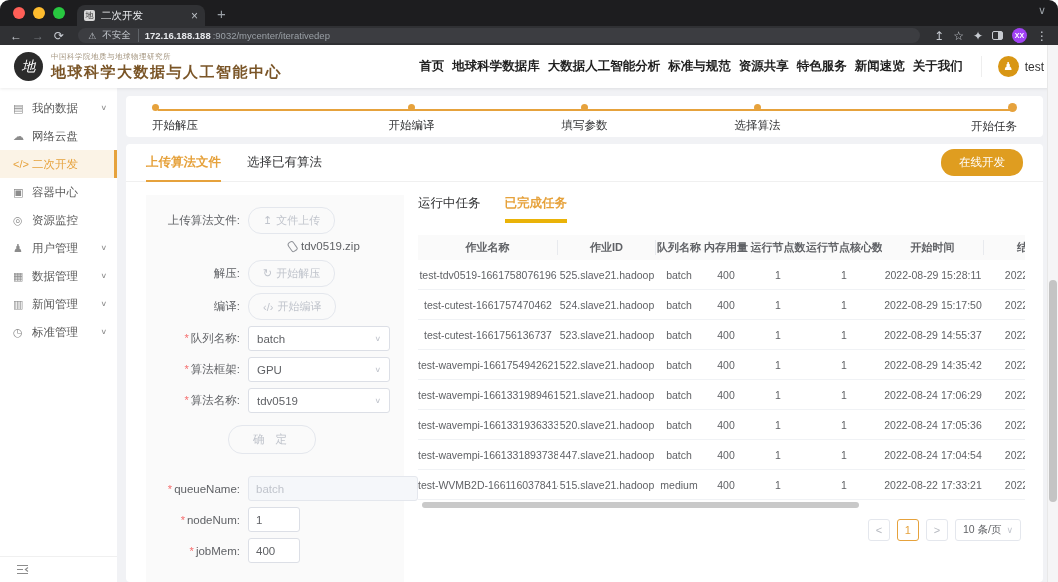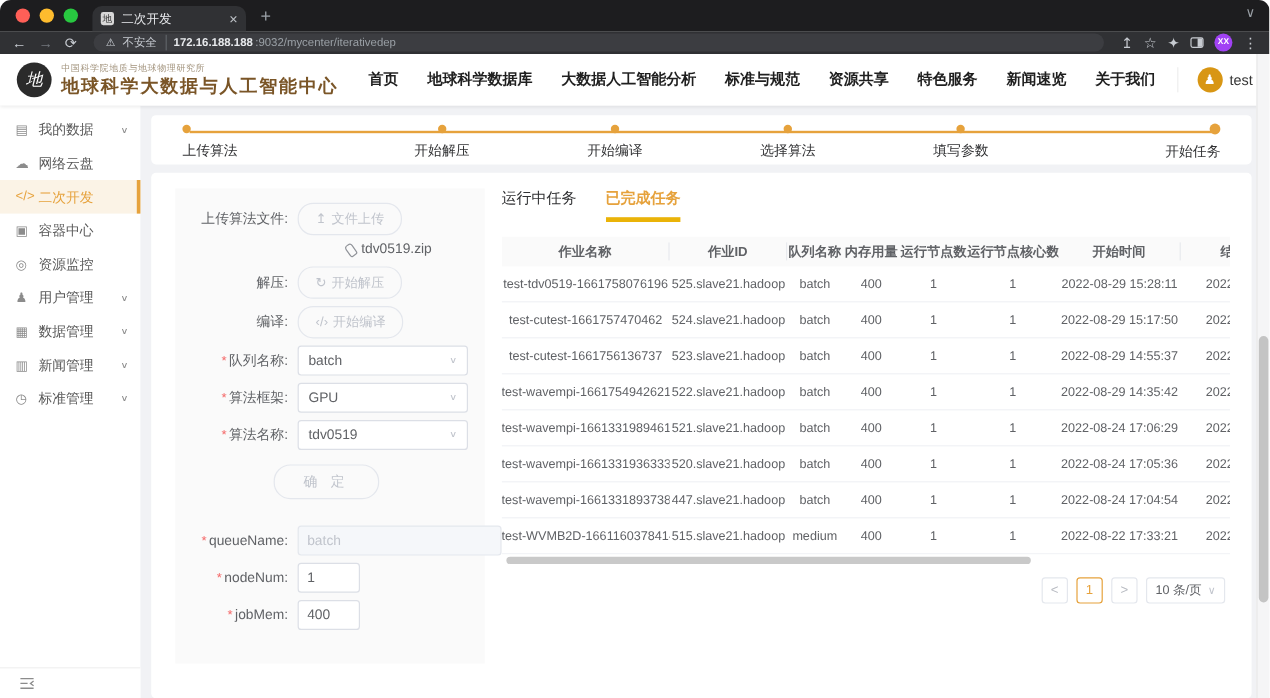--- a/index.html
+++ b/index.html
@@ -38,21 +38,21 @@
                    font-size:7px; font-weight:bold; display:flex; align-items:center; justify-content:center; }
 
   
   .siteheader { height:43px; background:#fff; display:flex; align-items:center; padding:0 14px;
                 box-shadow:0 1px 3px rgba(0,0,0,.08); position:relative; z-index:5; }
   .logo { width:29px; height:29px; border-radius:50%; background:#2b2b2b; color:#fff; font-size:14px;
           display:flex; align-items:center; justify-content:center; font-style:italic; flex:none; }
   .brand { margin-left:8px; }
   .brand-org { font-size:7.5px; color:#a3947e; letter-spacing:.5px; }
   .brand-name { font-size:15px; font-weight:bold; color:#7a5527; letter-spacing:1.5px; margin-top:1px; }
-  .topnav { display:flex; gap:24px; margin-left:auto; margin-right:18px; }
+  .topnav { display:flex; gap:8px; margin-left:auto; margin-right:18px; }
   .topnav-item { font-size:12.5px; color:#1f1f1f; font-weight:600; text-decoration:none; white-space:nowrap; }
   .user-box { display:flex; align-items:center; gap:6px; padding-left:16px; border-left:1px solid #eee; }
   .user-avatar { width:21px; height:21px; border-radius:50%; background:#d89614; color:#fff;
                  display:flex; align-items:center; justify-content:center; font-size:11px; }
   .user-name { font-size:12px; color:#333; }
 
   
   .layout { position:absolute; top:88px; left:0; right:0; bottom:0; background:#f1f2f5; }
   .sidebar { position:absolute; left:0; top:0; bottom:0; width:117px; background:#fff; padding-top:6px; }
   .side-item { height:28px; display:flex; align-items:center; padding:0 10px 0 13px; cursor:pointer; }
@@ -267,46 +267,47 @@
       </div>
     </div>
 
     <div class="main">
 
       <div class="steps-card">
         <div class="steps-line"></div>
         <div class="steps">
             <div class="step">
             <span class="step-dot"></span>
-            <span class="step-label">上传算法</span>
-          </div>
-            <div class="step">
-            <span class="step-dot"></span>
             <span class="step-label">开始解压</span>
           </div>
             <div class="step">
             <span class="step-dot"></span>
             <span class="step-label">开始编译</span>
           </div>
             <div class="step">
             <span class="step-dot"></span>
-            <span class="step-label">选择算法</span>
+            <span class="step-label">填写参数</span>
           </div>
             <div class="step">
             <span class="step-dot"></span>
-            <span class="step-label">填写参数</span>
+            <span class="step-label">选择算法</span>
           </div>
             <div class="step">
             <span class="step-dot"></span>
             <span class="step-label">开始任务</span>
           </div>
           </div>
       </div>
 
       <div class="content-card">
+        <div class="tabbar">
+          <div class="tab-item active">上传算法文件</div>
+          <div class="tab-item">选择已有算法</div>
+          <button class="online-btn">在线开发</button>
+        </div>
 
         <div class="panes">
 
           <div class="form-pane">
             <div class="frow">
               <span class="flabel">上传算法文件:</span>
               <span class="fctrl pill-btn">
                 <span>↥</span>
                 <span>文件上传</span>
               </span>

